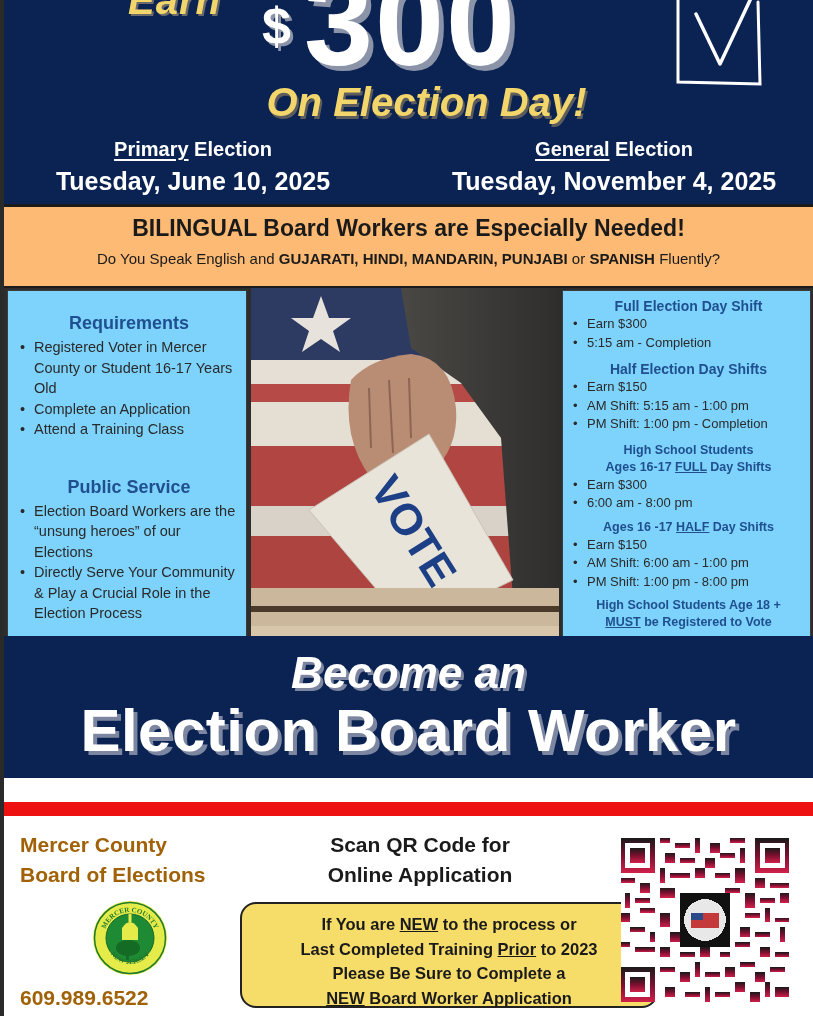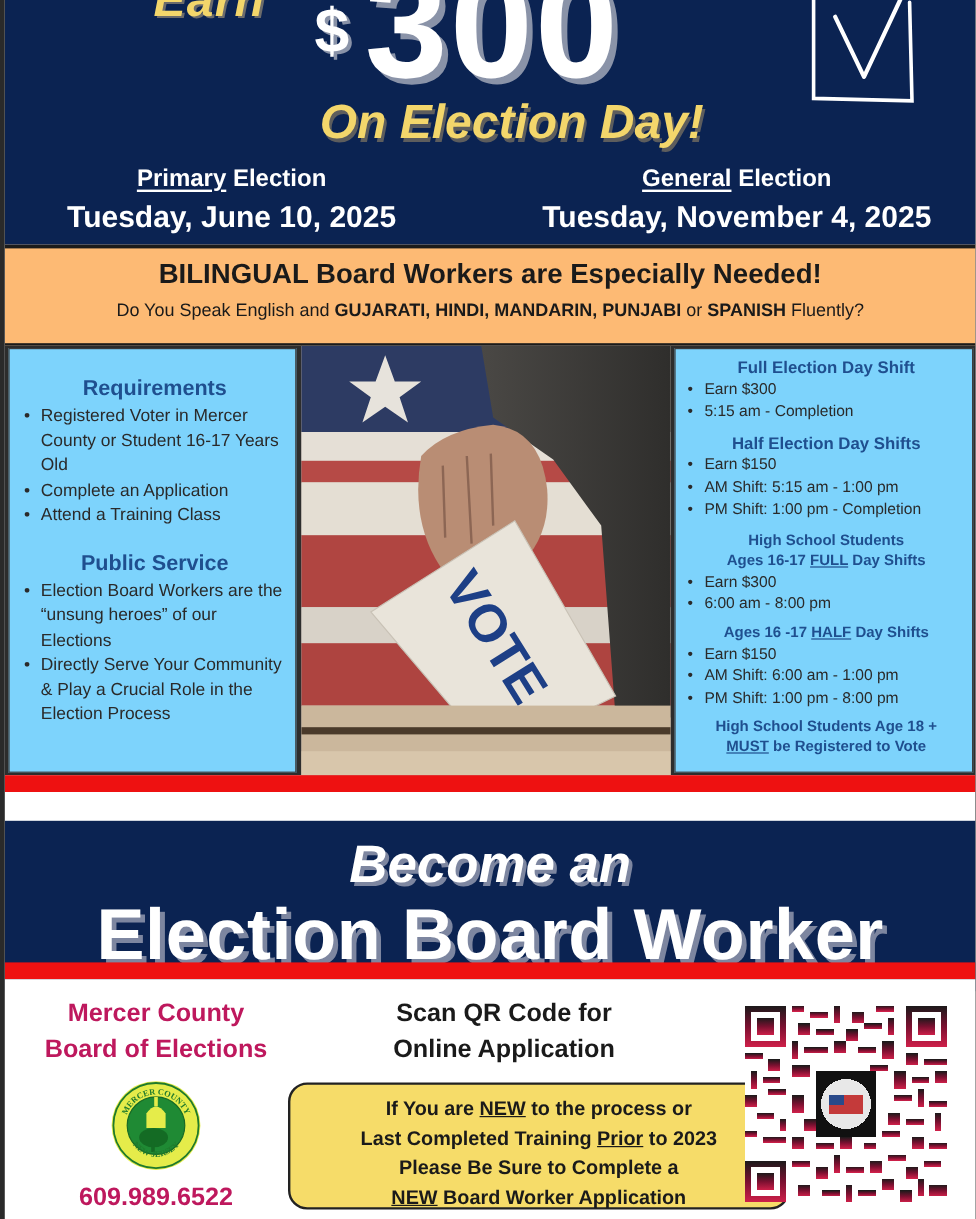--- a/index.html
+++ b/index.html
@@ -27,45 +27,45 @@
   .bilingual .s { font-size: 15px; color: #1a1a1a; margin-top: 8px; }
   .bilingual .s b { font-weight: bold; text-align: center; }
 
   
   .middle { position: absolute; left: 0; top: 288px; width: 809px; height: 358px; background: #2d2d2d; }
   .panel { position: absolute; top: 2px; background: #7dd3fc; border: 1px solid #3c3c3c; }
   .panel.left { left: 3px; width: 240px; height: 354px; padding: 22px 8px 0 12px; }
   .panel.right { left: 558px; width: 249px; height: 354px; padding: 6px 6px 0 10px; }
   .sec-title { color: #1f4f8f; font-weight: bold; text-align: center; }
   .left .sec-title { font-size: 18px; margin-bottom: 3px; }
-  .left .sec-title.second { margin-top: 19px; }
+  .left .sec-title.second { margin-top: 37px; }
   ul.bul { list-style: none; }
   ul.bul li { position: relative; padding-left: 14px; color: #2a2a2a; }
   ul.bul li::before { content: "•"; position: absolute; left: 0; top: 0; color: #2a2a2a; }
   .left ul.bul li { font-size: 14.5px; line-height: 20.5px; }
   .right .sec-title { font-size: 14px; line-height: 18px; }
   .right .sec-title.small { font-size: 12.5px; line-height: 17px; }
   .right .sec-title u { text-decoration: underline; }
   .right ul.bul li { font-size: 13px; line-height: 18.5px; }
   .right .gap { margin-top: 8px; }
   .right .gap2 { margin-top: 6px; }
 
   .photo { position: absolute; left: 247px; top: 0; width: 308px; height: 358px; overflow: hidden; background: #3d3935; }
 
   
   .redbar { position: absolute; left: 0; width: 809px; height: 14px; background: #ee1111; }
   .redbar.top { top: 646px; }
   .redbar.bottom { top: 802px; }
-  .banner { position: absolute; left: 0; top: 684px; width: 809px; height: 142px; background: #0b2352; text-align: center; }
+  .banner { position: absolute; left: 0; top: 636px; width: 809px; height: 142px; background: #0b2352; text-align: center; }
   .banner .l1 { font-size: 44px; font-weight: bold; font-style: italic; color: #ffffff; text-shadow: 3px 3px 0 #7d86a0; margin-top: 12px; line-height: 50px; }
   .banner .l2 { font-size: 60px; font-weight: bold; color: #ffffff; text-shadow: 4px 4px 0 #7d86a0; line-height: 66px; letter-spacing: 0.5px; }
 
   
   .footer { position: absolute; left: 0; top: 816px; width: 809px; height: 200px; background: #ffffff; }
-  .f-left { position: absolute; left: 16px; top: 14px; width: 220px; text-align: center; color: #be185d; font-weight: bold; }
+  .f-left { position: absolute; left: 16px; top: 14px; width: 220px; color: #a16207; font-weight: bold; }
   .f-left .org { font-size: 21px; line-height: 30px; }
   .f-left .phone { font-size: 21px; margin-top: 10px; }
   .seal { width: 76px; height: 76px; margin: 10px auto 0; display: block; }
   .f-mid { position: absolute; left: 236px; top: 14px; width: 360px; text-align: center; }
   .f-mid .scan { font-size: 21px; line-height: 30px; font-weight: bold; color: #1a1a1a; }
   .notice { margin: 12px auto 12px; width: 418px; height: 106px; background: #f6dc69; border: 2px solid #222; border-radius: 16px; padding-top: 8px; }
   .notice div { font-size: 16.5px; line-height: 24.5px; font-weight: bold; color: #1a1a1a; }
   .notice u { text-decoration: underline; }
   .qr { position: absolute; left: 616px; top: 22px; width: 170px; height: 164px; }
 </style>

